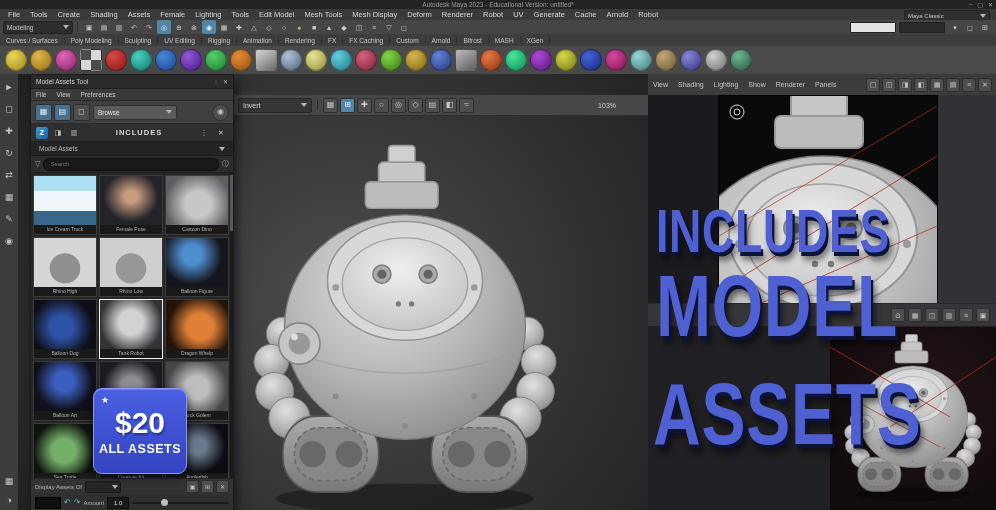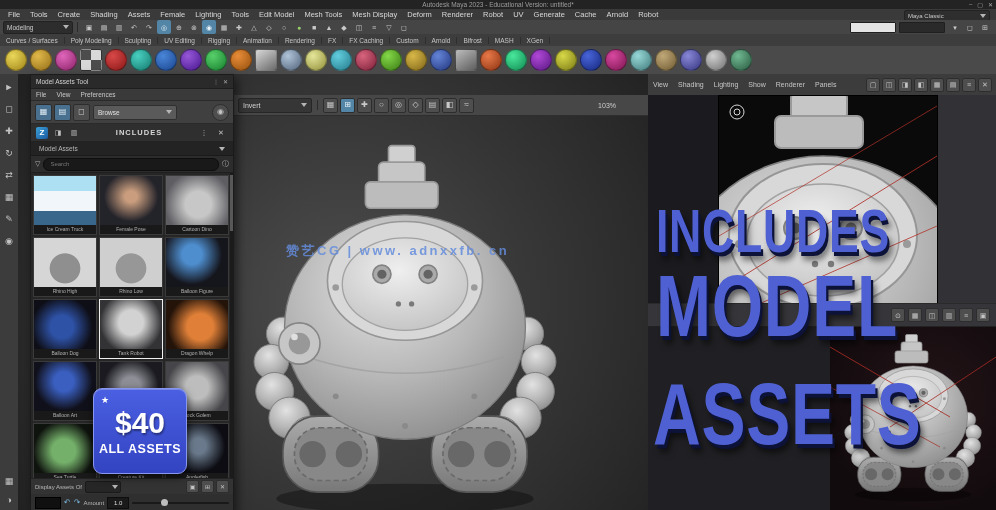--- a/index.html
+++ b/index.html
@@ -372,21 +372,20 @@
         <span class="chip" style="color: rgb(201, 201, 201);">✚</span>
         <span class="chip" style="color: rgb(201, 201, 201);">○</span>
         <span class="chip" style="color: rgb(201, 201, 201);">◎</span>
         <span class="chip" style="color: rgb(201, 201, 201);">◇</span>
         <span class="chip" style="color: rgb(201, 201, 201);">▤</span>
         <span class="chip" style="color: rgb(201, 201, 201);">◧</span>
         <span class="chip" style="color: rgb(201, 201, 201);">≈</span>
       </span>
     <span id="vp-zoom">103%</span>
   </div>
-  <div id="watermark">赞艺CG | www. adnxxfb. cn</div>
 </div>
 
 <div id="plugin">
   <div class="prow" id="p-title">
     <span>Model Assets Tool</span>
     <span class="ctl">
       <span>⋮</span>
       <span>✕</span>
     </span>
   </div>
@@ -598,15 +597,15 @@
 </div>
 
 <div id="overlay">
   <div class="ovl" id="ovl1">INCLUDES</div>
   <div class="ovl" id="ovl2">MODEL</div>
   <div class="ovl" id="ovl3">ASSETS</div>
 </div>
 
 <div id="badge">
   <span id="badge-star">★</span>
-  <span id="badge-price">$40</span>
+  <span id="badge-price">$20</span>
   <span id="badge-label">ALL ASSETS</span>
 </div>
 
 </body></html>

